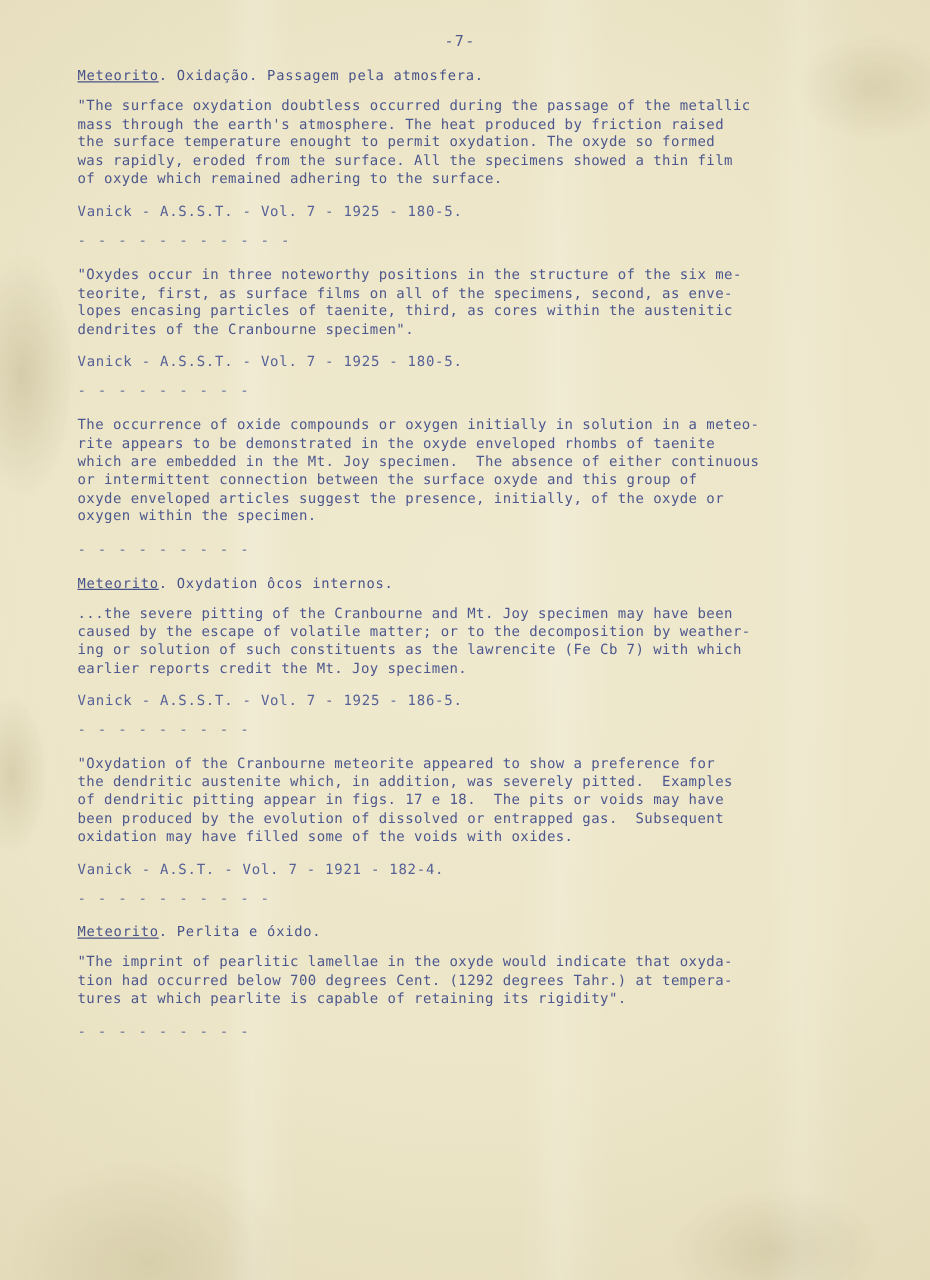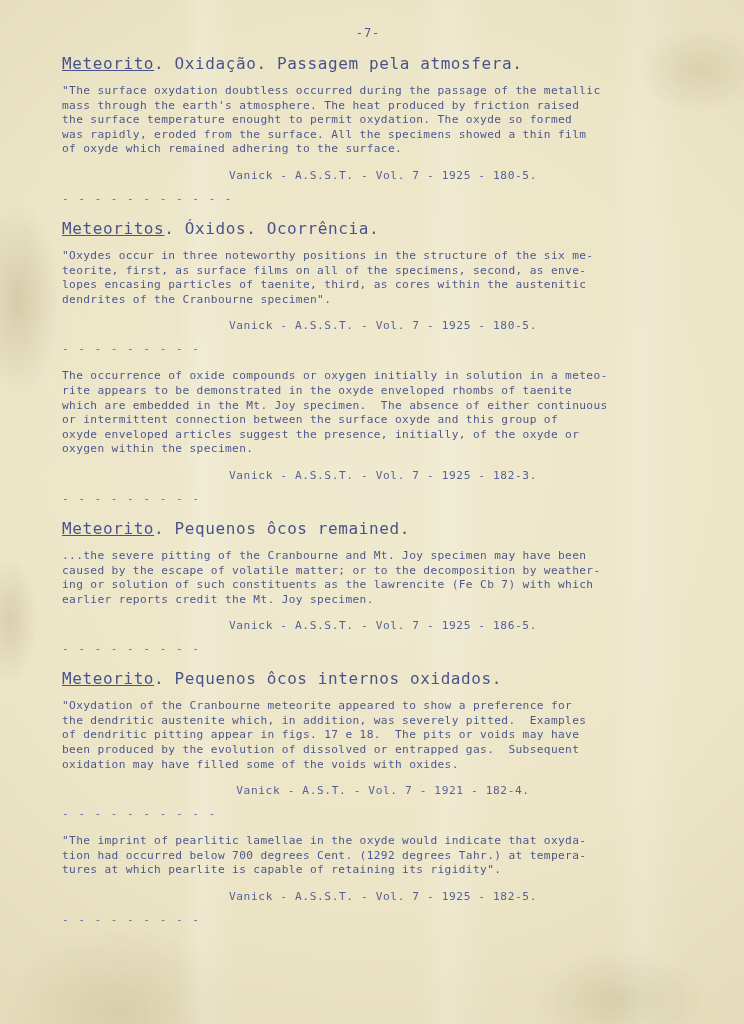--- a/index.html
+++ b/index.html
@@ -62,21 +62,21 @@
     color: #2f3d7e;
     letter-spacing: 1px;
     margin-bottom: 14px;
     opacity: .82;
     padding-right: 30px;
   }
   .entry {
     margin-bottom: 2px;
   }
   .heading {
-    font-size: 16px;
+    font-size: 11px;
     color: #2d3b80;
     letter-spacing: .6px;
     margin: 0 0 11px 0;
     opacity: .86;
   }
   .heading .term {
     text-decoration: underline;
   }
   .body {
     font-size: 11.2px;
@@ -86,21 +86,20 @@
     white-space: pre-wrap;
     margin: 0 0 12px 0;
     opacity: .84;
   }
   .citation {
     font-size: 11.2px;
     color: #31408a;
     letter-spacing: .6px;
     margin: 0 0 10px 0;
     opacity: .80;
-    text-align: center;
   }
   .rule {
     font-size: 11.2px;
     color: #31408a;
     letter-spacing: 1.4px;
     margin: 0 0 14px 0;
     opacity: .72;
   }
 </style>
 </head>
@@ -116,63 +115,60 @@
       <div class="body">"The surface oxydation doubtless occurred during the passage of the metallic
 mass through the earth's atmosphere. The heat produced by friction raised
 the surface temperature enought to permit oxydation. The oxyde so formed
 was rapidly, eroded from the surface. All the specimens showed a thin film
 of oxyde which remained adhering to the surface.</div>
       <div class="citation">Vanick - A.S.S.T. - Vol. 7 - 1925 - 180-5.</div>
       <div class="rule">- - - - - - - - - - -</div>
     </div>
 
     <div class="entry">
-      <div class="heading"><span class="term">Meteoritos</span><span>. Óxidos.  Ocorrência.</span></div>
       <div class="body">"Oxydes occur in three noteworthy positions in the structure of the six me-
 teorite, first, as surface films on all of the specimens, second, as enve-
 lopes encasing particles of taenite, third, as cores within the austenitic
 dendrites of the Cranbourne specimen".</div>
       <div class="citation">Vanick - A.S.S.T. - Vol. 7 - 1925 - 180-5.</div>
       <div class="rule">- - - - - - - - -</div>
     </div>
 
     <div class="entry">
       <div class="body">The occurrence of oxide compounds or oxygen initially in solution in a meteo-
 rite appears to be demonstrated in the oxyde enveloped rhombs of taenite
 which are embedded in the Mt. Joy specimen.  The absence of either continuous
 or intermittent connection between the surface oxyde and this group of
 oxyde enveloped articles suggest the presence, initially, of the oxyde or
 oxygen within the specimen.</div>
-      <div class="citation">Vanick - A.S.S.T. - Vol. 7 - 1925 - 182-3.</div>
       <div class="rule">- - - - - - - - -</div>
     </div>
 
     <div class="entry">
-      <div class="heading"><span class="term">Meteorito</span><span>. Pequenos ôcos remained.</span></div>
+      <div class="heading"><span class="term">Meteorito</span><span>. Oxydation ôcos internos.</span></div>
       <div class="body">...the severe pitting of the Cranbourne and Mt. Joy specimen may have been
 caused by the escape of volatile matter; or to the decomposition by weather-
 ing or solution of such constituents as the lawrencite (Fe Cb 7) with which
 earlier reports credit the Mt. Joy specimen.</div>
       <div class="citation">Vanick - A.S.S.T. - Vol. 7 - 1925 - 186-5.</div>
       <div class="rule">- - - - - - - - -</div>
     </div>
 
     <div class="entry">
-      <div class="heading"><span class="term">Meteorito</span><span>. Pequenos ôcos internos oxidados.</span></div>
       <div class="body">"Oxydation of the Cranbourne meteorite appeared to show a preference for
 the dendritic austenite which, in addition, was severely pitted.  Examples
 of dendritic pitting appear in figs. 17 e 18.  The pits or voids may have
 been produced by the evolution of dissolved or entrapped gas.  Subsequent
 oxidation may have filled some of the voids with oxides.</div>
       <div class="citation">Vanick - A.S.T. - Vol. 7 - 1921 - 182-4.</div>
       <div class="rule">- - - - - - - - - -</div>
     </div>
 
     <div class="entry">
+      <div class="heading"><span class="term">Meteorito</span><span>. Perlita e óxido.</span></div>
       <div class="body">"The imprint of pearlitic lamellae in the oxyde would indicate that oxyda-
 tion had occurred below 700 degrees Cent. (1292 degrees Tahr.) at tempera-
 tures at which pearlite is capable of retaining its rigidity".</div>
-      <div class="citation">Vanick - A.S.S.T. - Vol. 7 - 1925 - 182-5.</div>
       <div class="rule">- - - - - - - - -</div>
     </div>
 
   </div>
 </div>
 
 </body></html>

